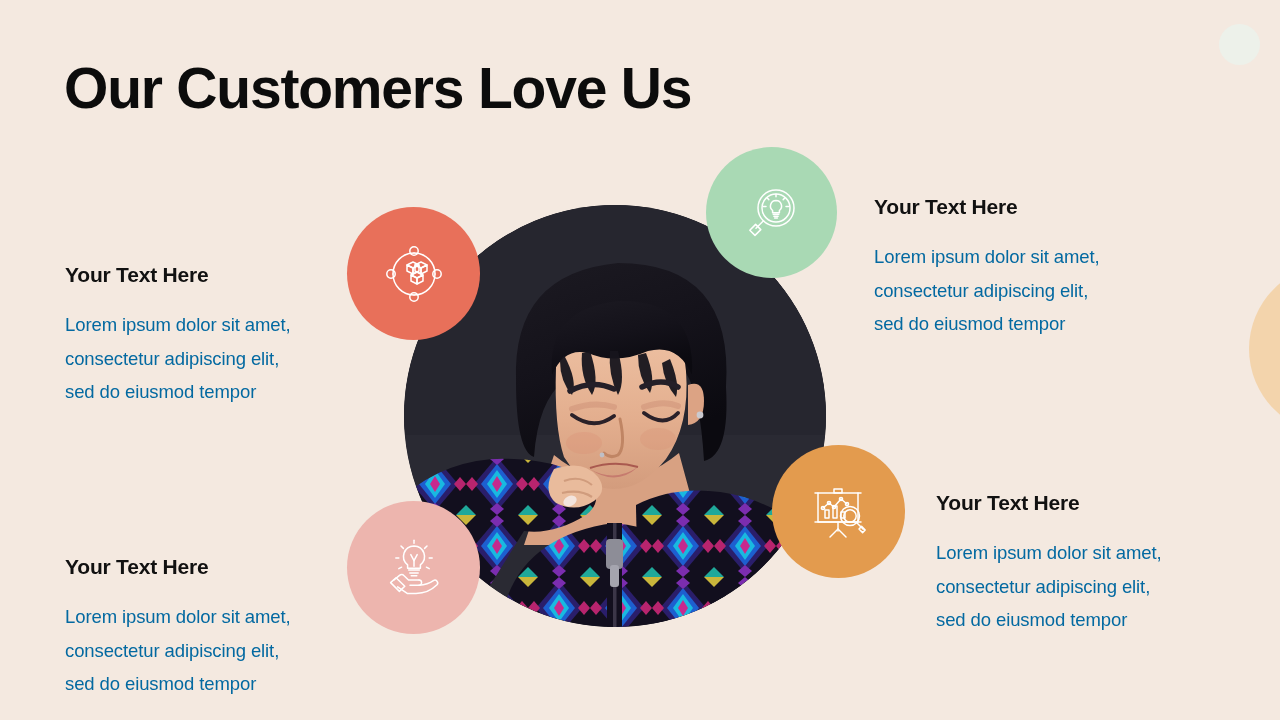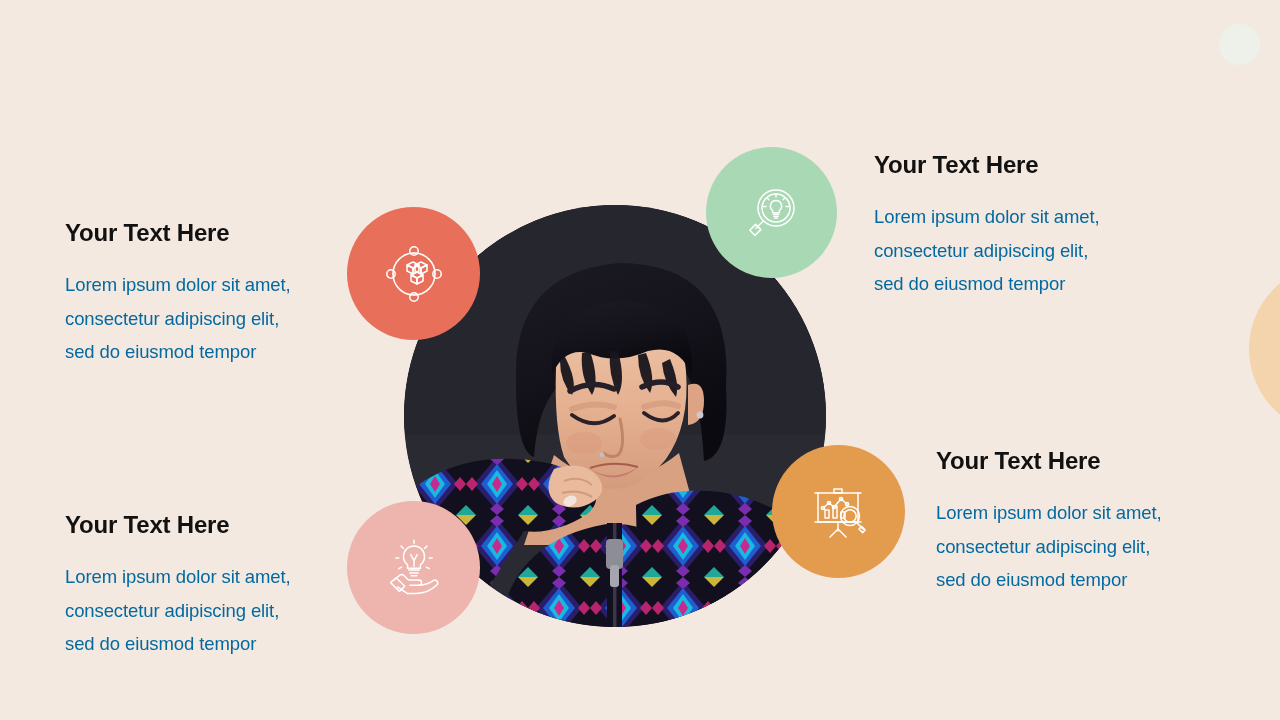--- a/index.html
+++ b/index.html
@@ -32,26 +32,27 @@
     letter-spacing:-1.2px;
     color:#0C0C0C;
     line-height:1.08;
     white-space:nowrap;
     font-stretch:condensed;
   }
 
   
   .text-block { position:absolute; }
   .tb-heading {
-    font-size:24px;
+    font-size:21px;
     font-weight:bold;
     color:#111111;
     letter-spacing:-0.2px;
     margin-bottom:21px;
     white-space:nowrap;
+    margin-top:44px;
   }
   .tb-body {
     font-size:18.5px;
     font-weight:400;
     color:#0369a1;
     line-height:1.82;
     letter-spacing:-0.1px;
   }
   .tb-body span { display:block; white-space:nowrap; }
 
@@ -96,20 +97,21 @@
   #deco-green-dot        { z-index:1; }
 </style>
 </head>
 <body>
 
 <div id="slide">
 
   <div class="deco-dot" id="deco-green-dot"></div>
   <div class="deco-dot" id="deco-tan-blob"></div>
 
+  <h1 id="page-title">Our Customers Love Us</h1>
 
   <div id="photo-circle">
     <svg viewBox="0 0 422 422" xmlns="http://www.w3.org/2000/svg">
       <defs>
         <clipPath id="circClip">
             <circle cx="211" cy="211" r="211"></circle>
           </clipPath>
         <linearGradient id="skin" x1="0" y1="0" x2="0" y2="1">
           <stop offset="0%" stop-color="#EFC4A6"></stop>
           <stop offset="60%" stop-color="#E3AE8E"></stop>

